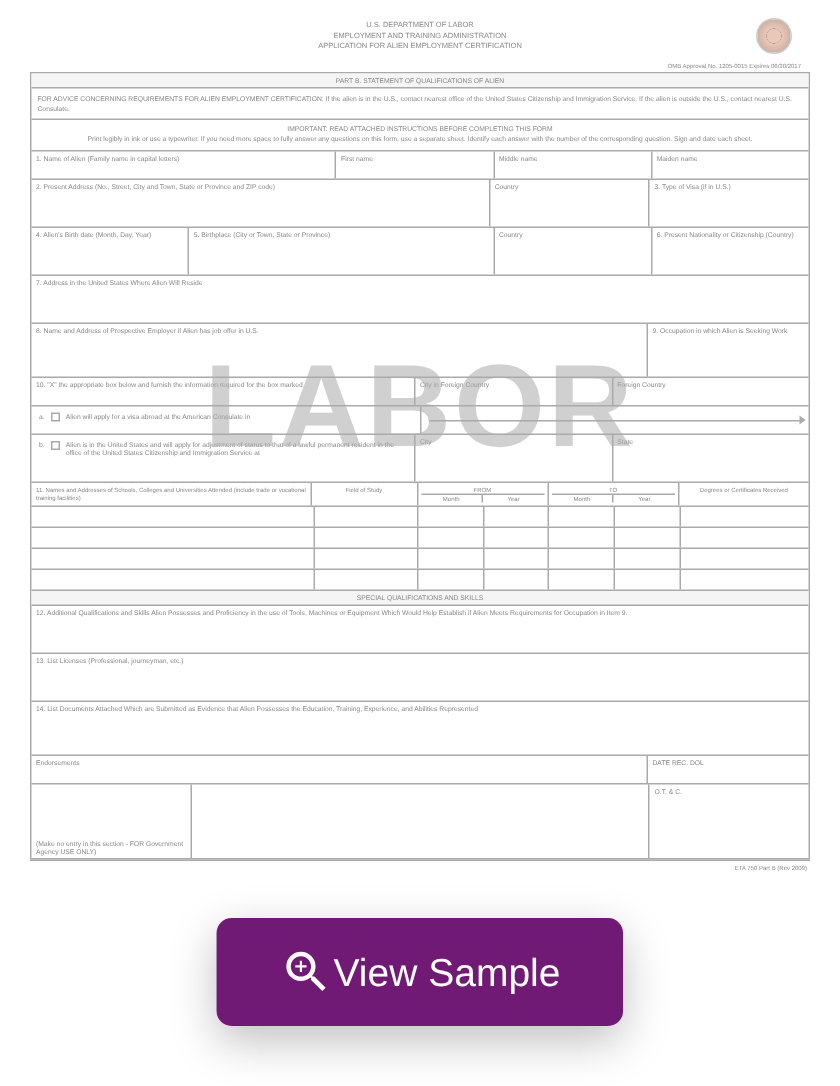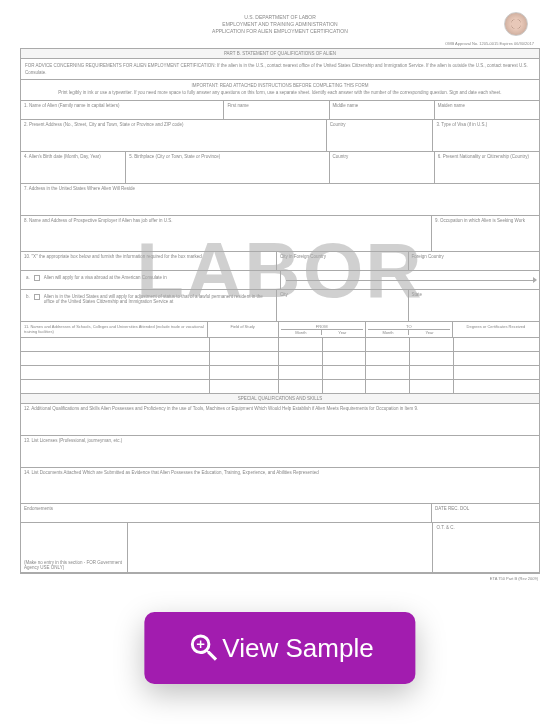--- a/index.html
+++ b/index.html
@@ -18,21 +18,21 @@
 .tall{min-height:36px}
 .taller{min-height:32px}
 .tbl{display:flex;border-bottom:1px solid #aaa}
 .tbl .th{border-right:1px solid #aaa;padding:2px;text-align:center;font-size:4px}
 .tbl .th:last-child{border-right:none}
 .tblr{display:flex;border-bottom:1px solid #aaa;min-height:14px}
 .tblr>div{border-right:1px solid #aaa}
 .tblr>div:last-child{border-right:none}
 .cb{display:inline-block;width:6px;height:6px;border:1px solid #aaa;margin:2px;vertical-align:top}
 .watermark{position:absolute;top:225px;left:50%;transform:translateX(-50%);font-size:78px;font-weight:700;color:rgba(170,170,170,0.55);letter-spacing:2px;pointer-events:none;z-index:5}
-.btn{position:absolute;bottom:40px;left:50%;transform:translateX(-50%);background:#a21caf;color:#fff;border-radius:10px;padding:18px 42px;display:flex;align-items:center;box-shadow:0 10px 30px rgba(0,0,0,0.25);z-index:10;cursor:pointer}
+.btn{position:absolute;bottom:40px;left:50%;transform:translateX(-50%);background:#701a75;color:#fff;border-radius:10px;padding:18px 42px;display:flex;align-items:center;box-shadow:0 10px 30px rgba(0,0,0,0.25);z-index:10;cursor:pointer}
 .btn svg{width:36px;height:36px;fill:#fff}
 .btn-txt{font-size:26px;font-weight:400}
 .ftr{font-size:4px;color:#888;padding:2px}
 </style>
 </head>
 <body>
 
 <div class="page">
 <div class="hdr">
 <div class="seal"></div>

